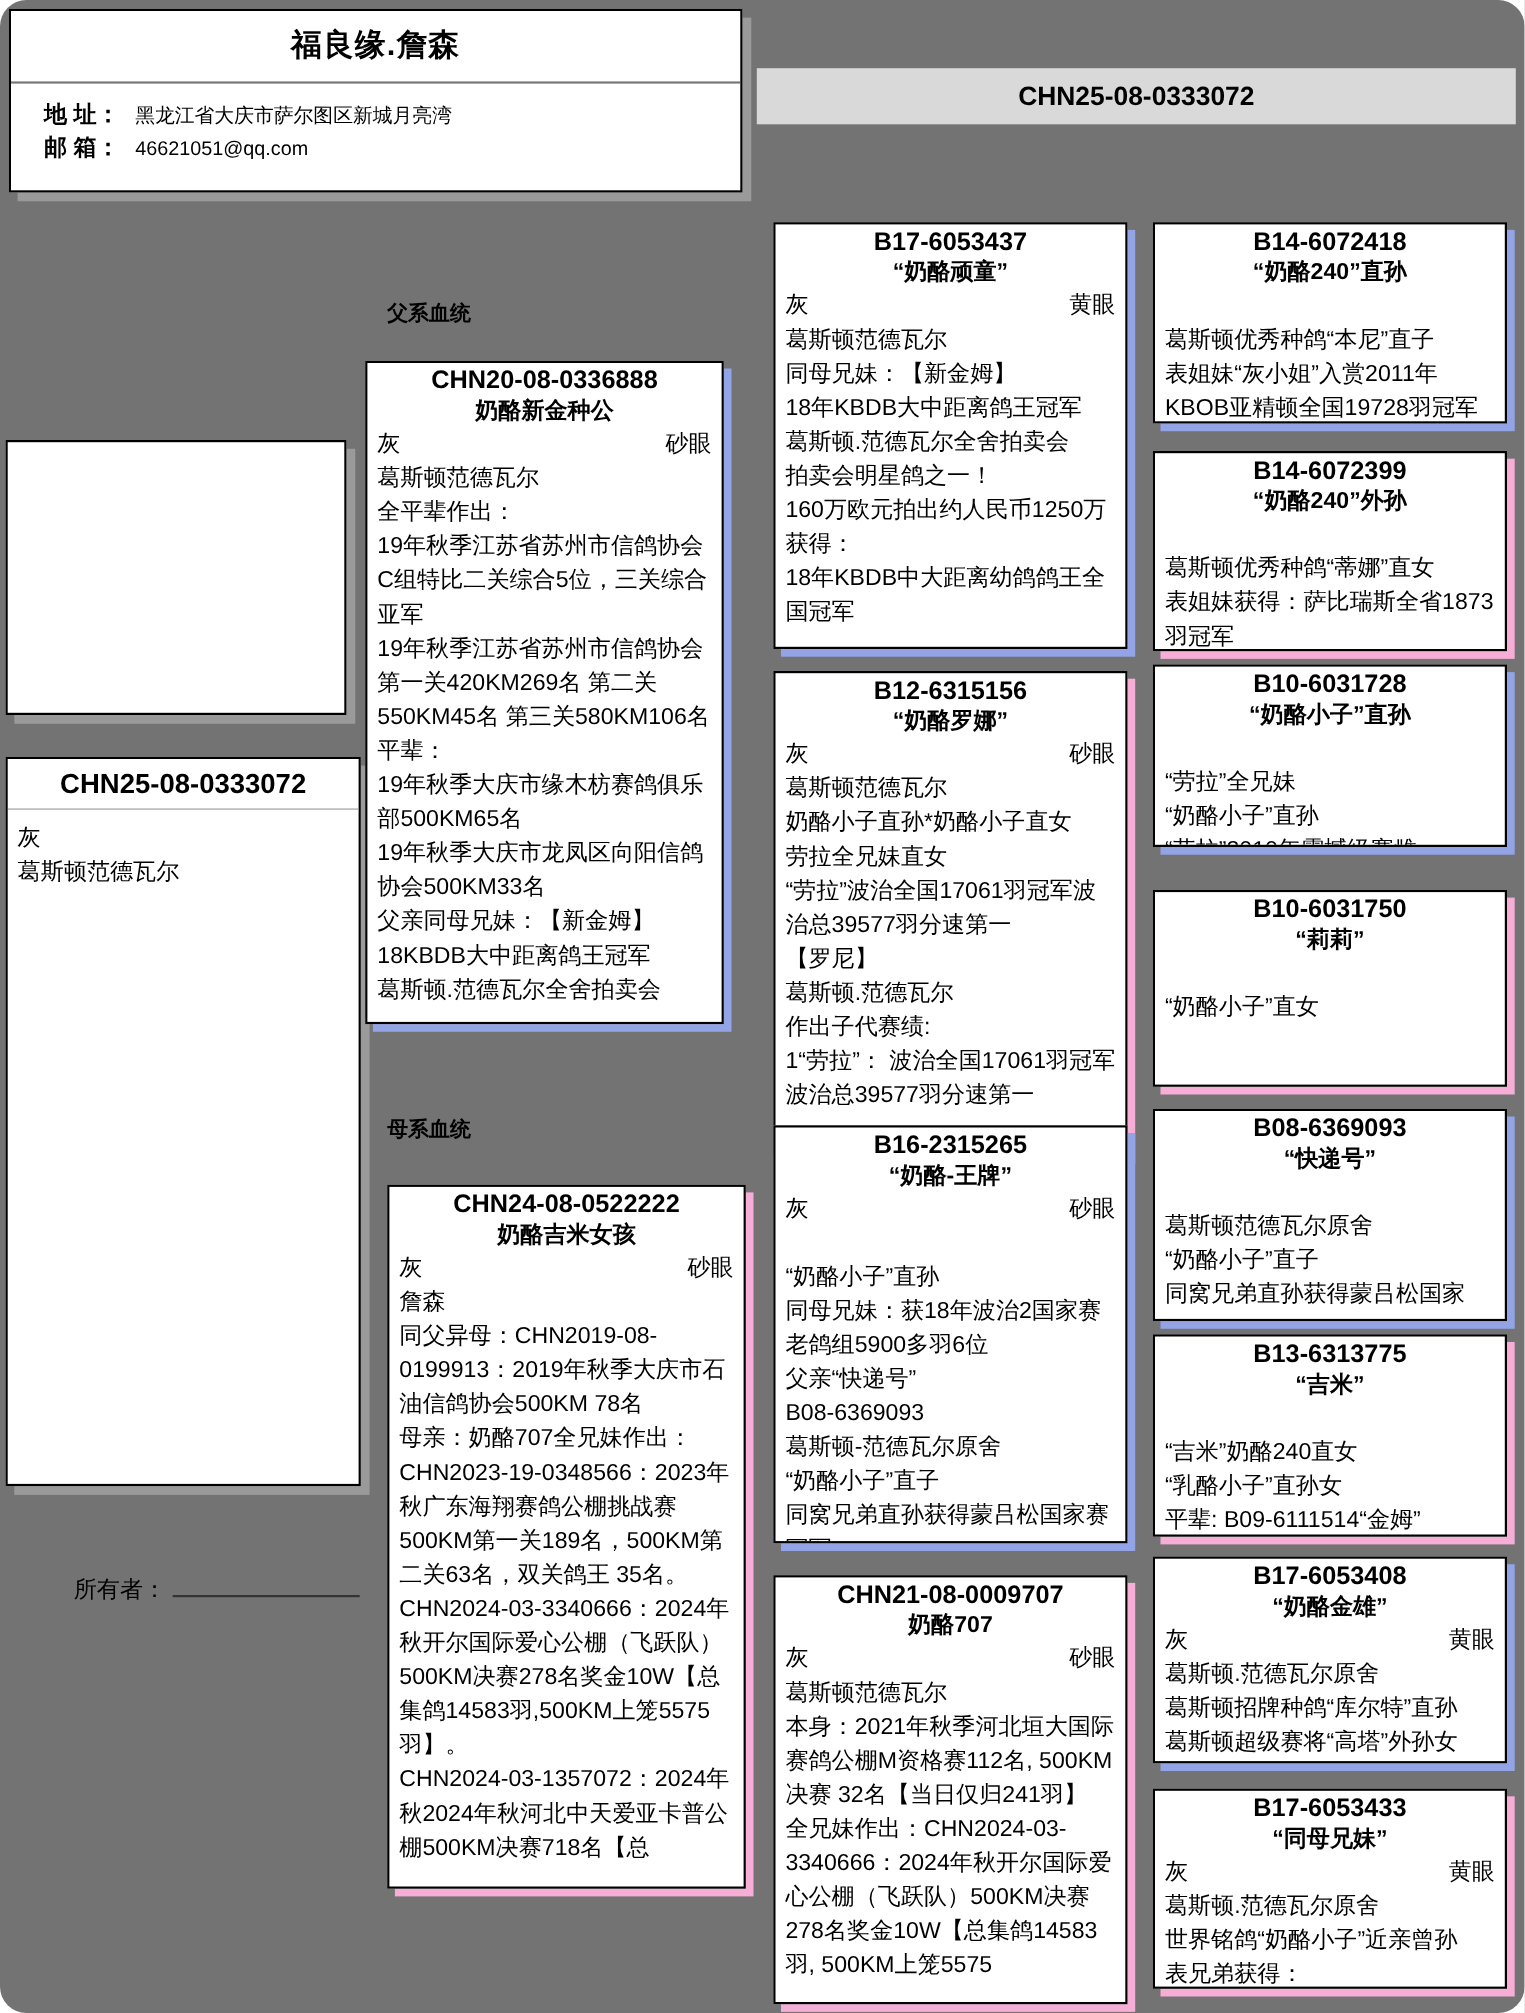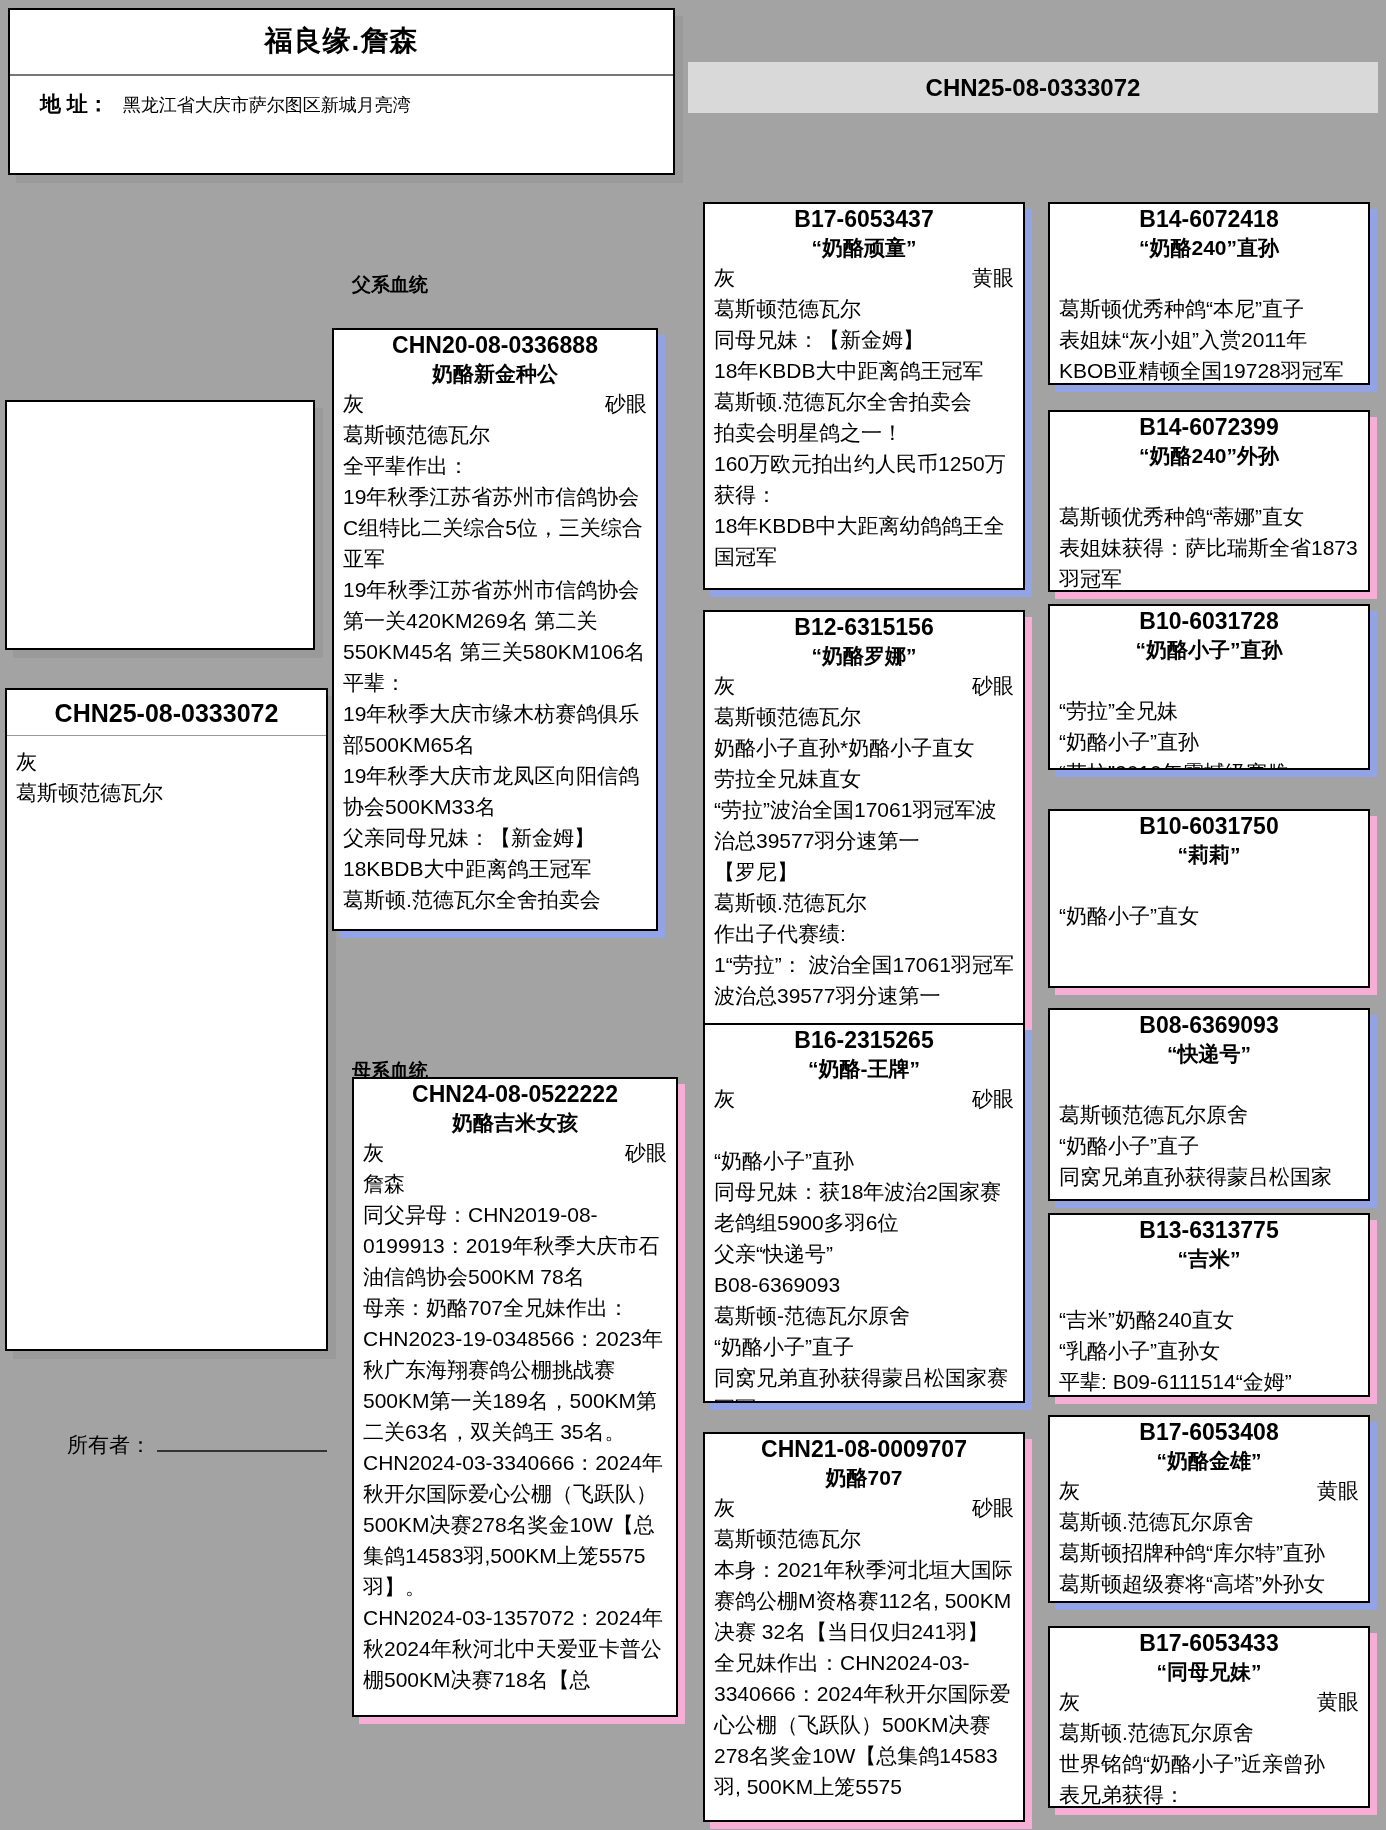--- a/index.html
+++ b/index.html
@@ -1,17 +1,17 @@
 <!DOCTYPE html>
 <html><head>
 <meta charset="utf-8">
 <style>
   html,body { margin:0; padding:0; background:#ffffff; }
   body { font-family:"Liberation Sans","DejaVu Sans",sans-serif; color:#000; }
-  #page { position:relative; width:1386px; height:1830px; background:#a3a3a3; overflow:hidden; }
+  #page { position:relative; width:1386px; height:1830px; background:#737373; overflow:hidden;border-radius:24px; }
 
   .box { position:absolute; background:#fff; border:2px solid #000; box-sizing:border-box; overflow:hidden; }
   .shadow-gray { box-shadow:8px 8px 0 #9a9a9a; }
   .shadow-blue { box-shadow:7px 7px 0 #93a4e6; }
   .shadow-pink { box-shadow:7px 7px 0 #f6aed6; }
 
   
   #header-box { padding:0; }
   .h-title { position:absolute; top:12px; left:0; right:0; text-align:center; font-size:28px; font-weight:bold; letter-spacing:1px; }
   .h-divider { position:absolute; top:64px; left:0; right:0; border-top:2px solid #777; }
@@ -46,20 +46,24 @@
 <body>
 
 <div id="page">
 
   <div id="header-box" class="box shadow-gray" style="left:8px; top:8px; width:667px; height:167px;">
     <div class="h-title">福良缘.詹森</div>
     <div class="h-divider"></div>
     <div class="h-row" style="top:80px;">
       <span class="h-label">地 址：</span>
       <span class="h-value">黑龙江省大庆市萨尔图区新城月亮湾</span>
+    </div>
+    <div class="h-row" style="top:110px;">
+      <span class="h-label">邮 箱：</span>
+      <span class="h-value">46621051@qq.com</span>
     </div>
   </div>
 
   <div id="banner">CHN25-08-0333072</div>
 
   <div class="box shadow-gray" style="left:5px; top:400px; width:310px; height:250px;"></div>
 
   <div class="box shadow-gray pbox" style="left:5px; top:688px; width:323px; height:663px;">
     <div class="s-title">CHN25-08-0333072</div>
     <div class="s-divider"></div>
@@ -86,21 +90,21 @@
 19年秋季江苏省苏州市信鸽协会C组特比二关综合5位，三关综合亚军
 19年秋季江苏省苏州市信鸽协会第一关420KM269名 第二关550KM45名 第三关580KM106名
 平辈：
 19年秋季大庆市缘木枋赛鸽俱乐部500KM65名
 19年秋季大庆市龙凤区向阳信鸽协会500KM33名
 父亲同母兄妹：【新金姆】
 18KBDB大中距离鸽王冠军
 葛斯顿.范德瓦尔全舍拍卖会</div>
   </div>
 
-  <div class="line-label" style="left:352px; top:1058px;">母系血统</div>
+  <div class="line-label" style="left:352px; top:1014px;">母系血统</div>
 
   <div class="box shadow-pink pbox" style="left:352px; top:1077px; width:326px; height:640px;">
     <div class="ptitle">CHN24-08-0522222</div>
     <div class="psub">奶酪吉米女孩</div>
     <div class="prow">
       <span>灰</span>
       <span>砂眼</span>
     </div>
     <div class="pbody">詹森
 同父异母：CHN2019-08-0199913：2019年秋季大庆市石油信鸽协会500KM 78名

